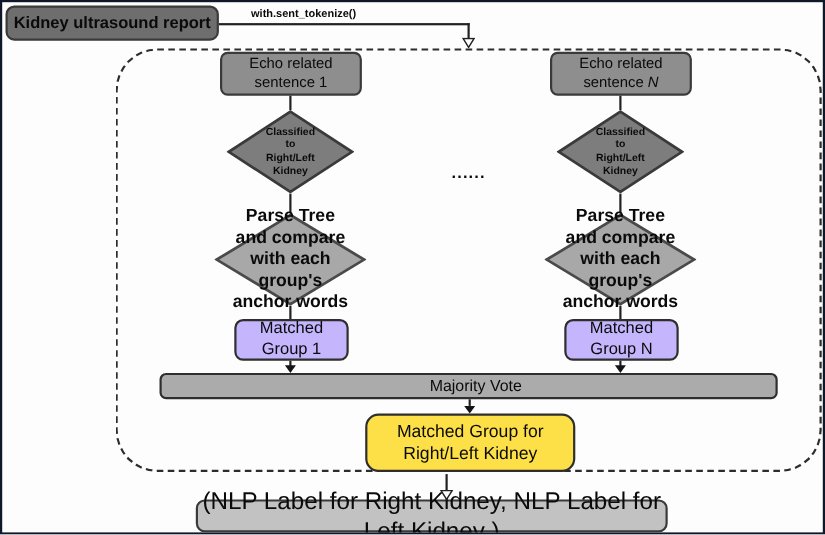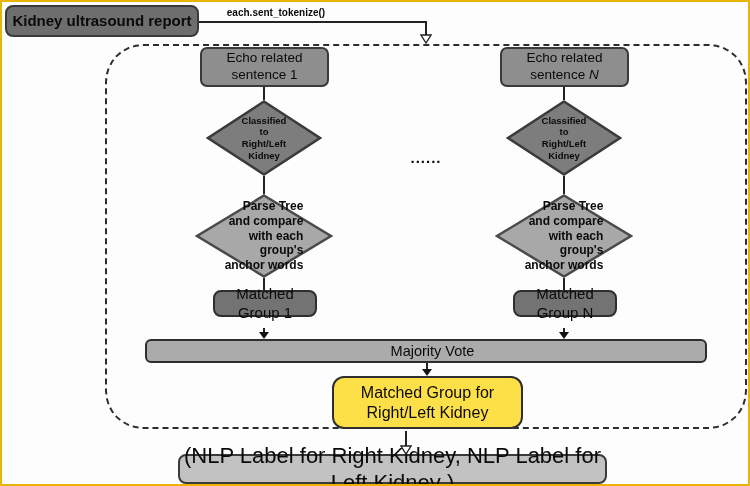--- a/index.html
+++ b/index.html
@@ -1,59 +1,59 @@
 <!DOCTYPE html>
 <html><head>
 <meta charset="utf-8">
 <style>
   html,body{margin:0;padding:0;background:#ffffff;}
   #stage{position:relative;width:750px;height:486px;background:#fdfdfd;
-         border:2px solid #eab308;box-sizing:border-box;overflow:hidden;
+         border:2px solid #0f172a;box-sizing:border-box;overflow:hidden;
          font-family:"Liberation Sans",sans-serif;color:#0a0a0a;}
   .box{position:absolute;display:flex;align-items:center;justify-content:center;
        text-align:center;border:2px solid #3a3a3a;box-sizing:border-box;line-height:1.25;}
   .pre{white-space:pre-line;}
   .report{left:3px;top:3px;width:194px;height:32px;background:#6e6e6e;border-radius:8px;
           font-size:15px;font-weight:bold;}
   .echo{width:129px;height:40px;background:#8e8e8e;border-radius:7px;font-size:13.5px;}
   .echo .idx-italic{font-style:italic;}
-  .matched{width:104px;height:27px;background:#737373;border-radius:8px;font-size:15px;border-color:#2e2e2e;}
+  .matched{width:104px;height:38px;background:#c4b5fd;border-radius:8px;font-size:15px;border-color:#2e2e2e;}
   .bar{left:143px;top:337px;width:562px;height:24px;background:#ababab;border-radius:6px;
        font-size:14.5px;border-color:#2e2e2e;padding-left:13px;}
   .final{left:330px;top:374px;width:191px;height:53px;background:#fde047;border-radius:12px;
          font-size:16px;border-color:#2e2e2e;z-index:3;}
   .output{left:176px;top:452px;width:429px;height:30px;background:#c2c2c2;border-radius:8px;
           font-size:22px;}
   .dashed{position:absolute;left:103px;top:42px;width:642px;height:385px;box-sizing:border-box;
           border:2px dashed #2c2c2c;border-radius:38px;z-index:0;}
   .vline{position:absolute;width:2px;background:#222;z-index:1;}
   .hline{position:absolute;height:2px;background:#222;z-index:1;}
   .arrow-filled{position:absolute;width:0;height:0;border-left:5px solid transparent;
                 border-right:5px solid transparent;border-top:7px solid #141414;z-index:1;}
   .openhead{position:absolute;z-index:2;}
   .diamond-wrap{position:absolute;z-index:1;}
   .diamond-svg{position:absolute;left:0;top:0;width:100%;height:100%;}
   .dtext{position:absolute;left:0;top:0;right:0;bottom:0;display:flex;align-items:center;
          justify-content:center;white-space:pre-line;text-align:center;font-size:9.5px;line-height:1.22;font-weight:bold;}
-  .dtext.left{text-align:right;font-size:12px;}
+  .dtext.left{text-align:center;font-size:16px;}
   .poly-dark{fill:#7d7d7d;stroke:#3a3a3a;stroke-width:2.5;}
   .poly-light{fill:#a8a8a8;stroke:#4a4a4a;stroke-width:2.5;}
   .tok-label{position:absolute;left:214px;top:5px;width:120px;text-align:center;
              font-size:10px;font-weight:bold;white-space:nowrap;z-index:1;}
   .dots{position:absolute;left:392px;top:147px;width:64px;text-align:center;
         font-size:15px;font-weight:bold;letter-spacing:1px;z-index:1;}
 </style>
 </head>
 <body>
 
 <div id="stage">
 
   <div class="box report">Kidney ultrasound report</div>
 
-  <div class="tok-label">each.sent_tokenize()</div>
+  <div class="tok-label">with.sent_tokenize()</div>
   <div class="hline" style="left:197px;top:19px;width:228px;"></div>
   <div class="vline" style="left:423px;top:19px;height:14px;"></div>
   <svg class="openhead" style="left:418px;top:32px;" width="12" height="10">
     <path d="M1,1 L11,1 L6,9 Z" fill="#ffffff" stroke="#222222" stroke-width="1.3"></path>
   </svg>
 
   <div class="dashed"></div>
 
   <div class="box echo" style="left:198px;top:45px;">
     <span><span>Echo related</span><br>

